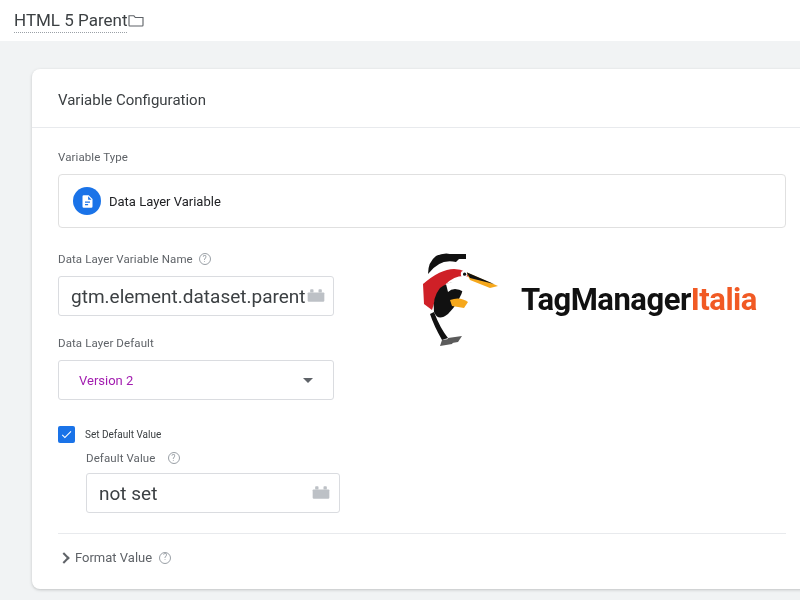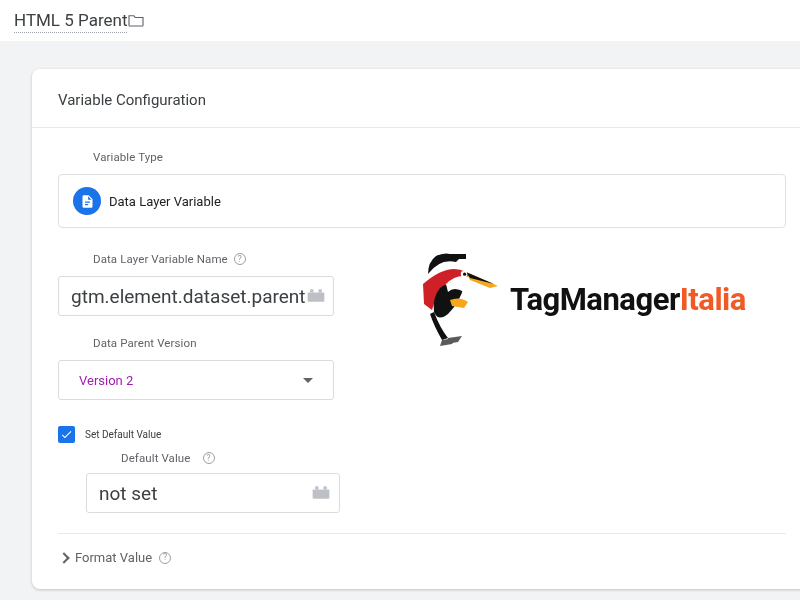--- a/index.html
+++ b/index.html
@@ -54,21 +54,20 @@
     margin: 0 -26px 22px;
   }
   .field-label {
     font-size: 11.5px;
     color: #5f6368;
     letter-spacing: .1px;
     margin-bottom: 10px;
     display: flex;
     align-items: center;
     gap: 6px;
-    margin-left: 35px;
   }
   .type-row {
     border: 1px solid #e0e0e0;
     border-radius: 4px;
     padding: 12px 14px;
     display: flex;
     align-items: center;
     gap: 8px;
     margin-bottom: 24px;
   }
@@ -156,21 +155,21 @@
     top: 170px;
     width: 380px;
     height: 120px;
     display: flex;
     align-items: center;
   }
   .logo-text {
     font-size: 31px;
     font-weight: 700;
     letter-spacing: -0.5px;
-    margin-left: 8px;
+    margin-left: 19px;
   }
   .logo-text .tm { color: #111; }
   .logo-text .it { color: #f15a24; }
   .birdbox { width: 84px; height: 110px; position: relative; }
 </style>
 </head>
 <body>
 
 <div class="header-bar">
   <span class="title">HTML 5 Parent</span>
@@ -204,21 +203,21 @@
       <span>gtm.element.dataset.parent</span>
       <span class="lego">
         <svg width="20" height="16" viewBox="0 0 24 18" fill="currentColor">
             <rect x="2" y="6" width="20" height="11" rx="1"></rect>
             <rect x="5" y="2" width="4" height="4" rx="1"></rect>
             <rect x="15" y="2" width="4" height="4" rx="1"></rect>
           </svg>
       </span>
     </div>
 
-    <div class="field-label">Data Parent Version</div>
+    <div class="field-label">Data Layer Default</div>
     <div class="select">
       <span>Version 2</span>
       <span class="caret"></span>
     </div>
 
     <div class="check-row">
       <span class="checkbox">
         <svg viewBox="0 0 24 24">
             <path fill="#fff" d="M9 16.17 4.83 12l-1.42 1.41L9 19 21 7l-1.41-1.41z"></path>
           </svg>

